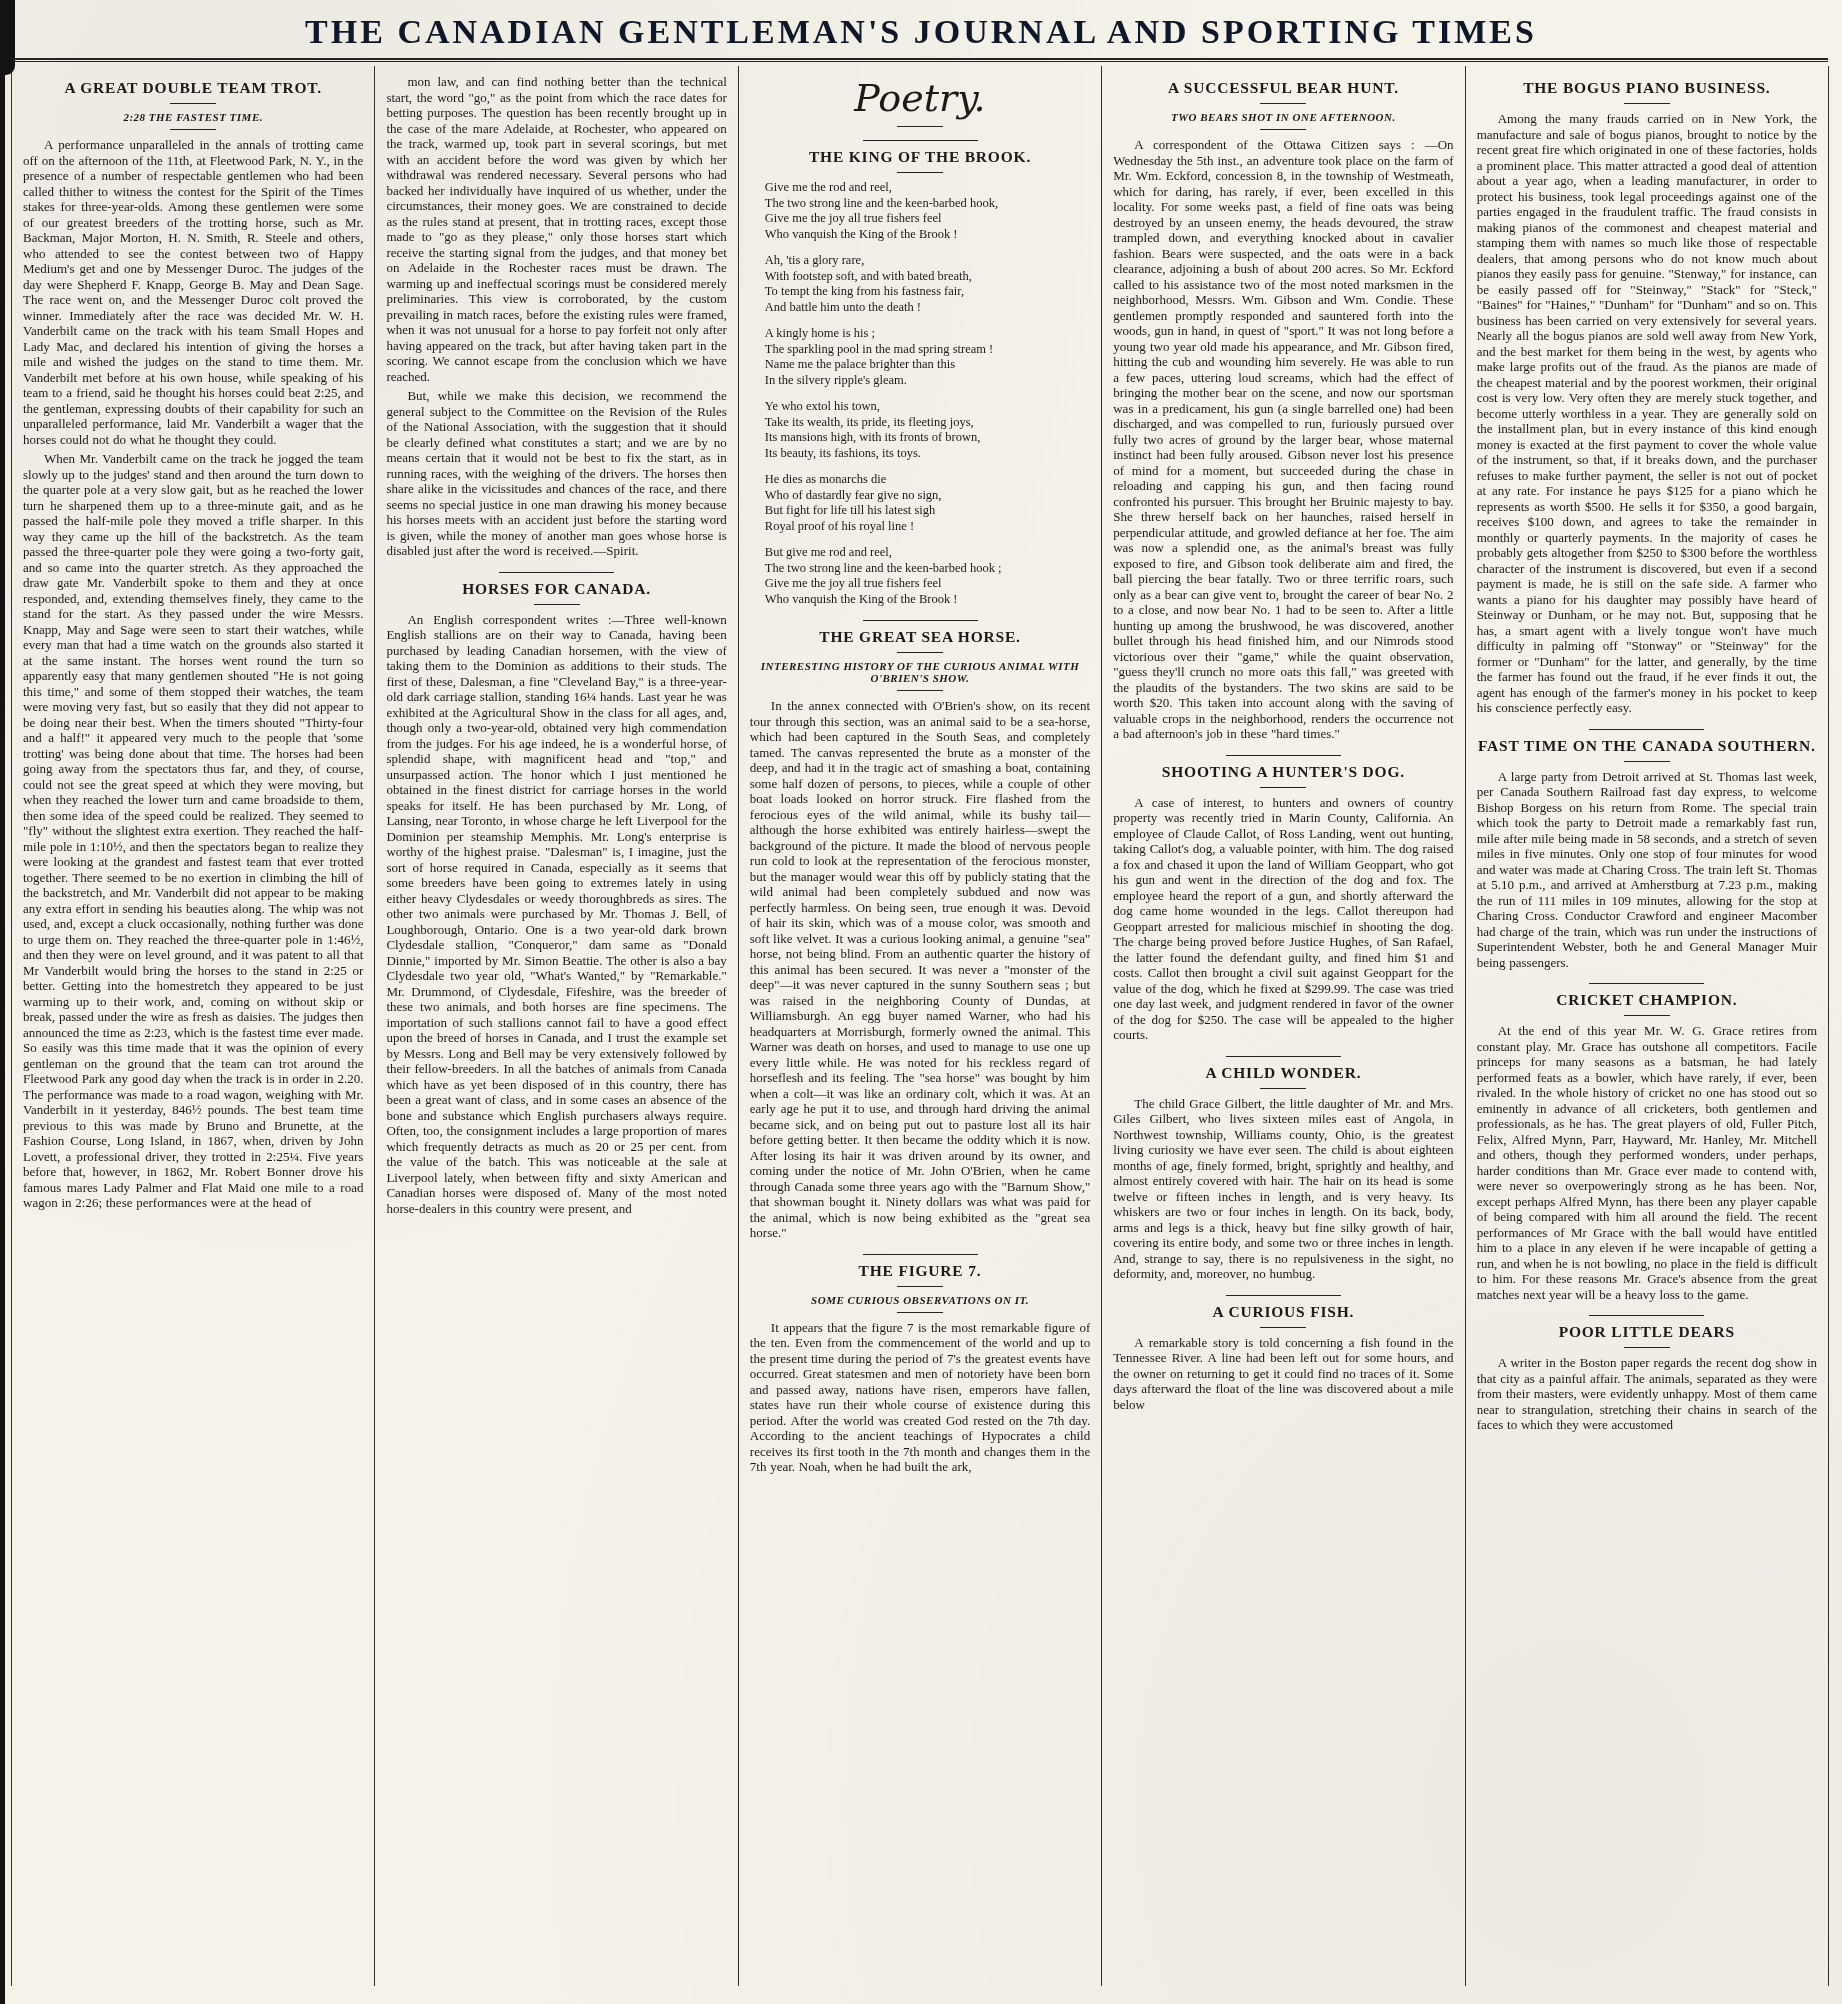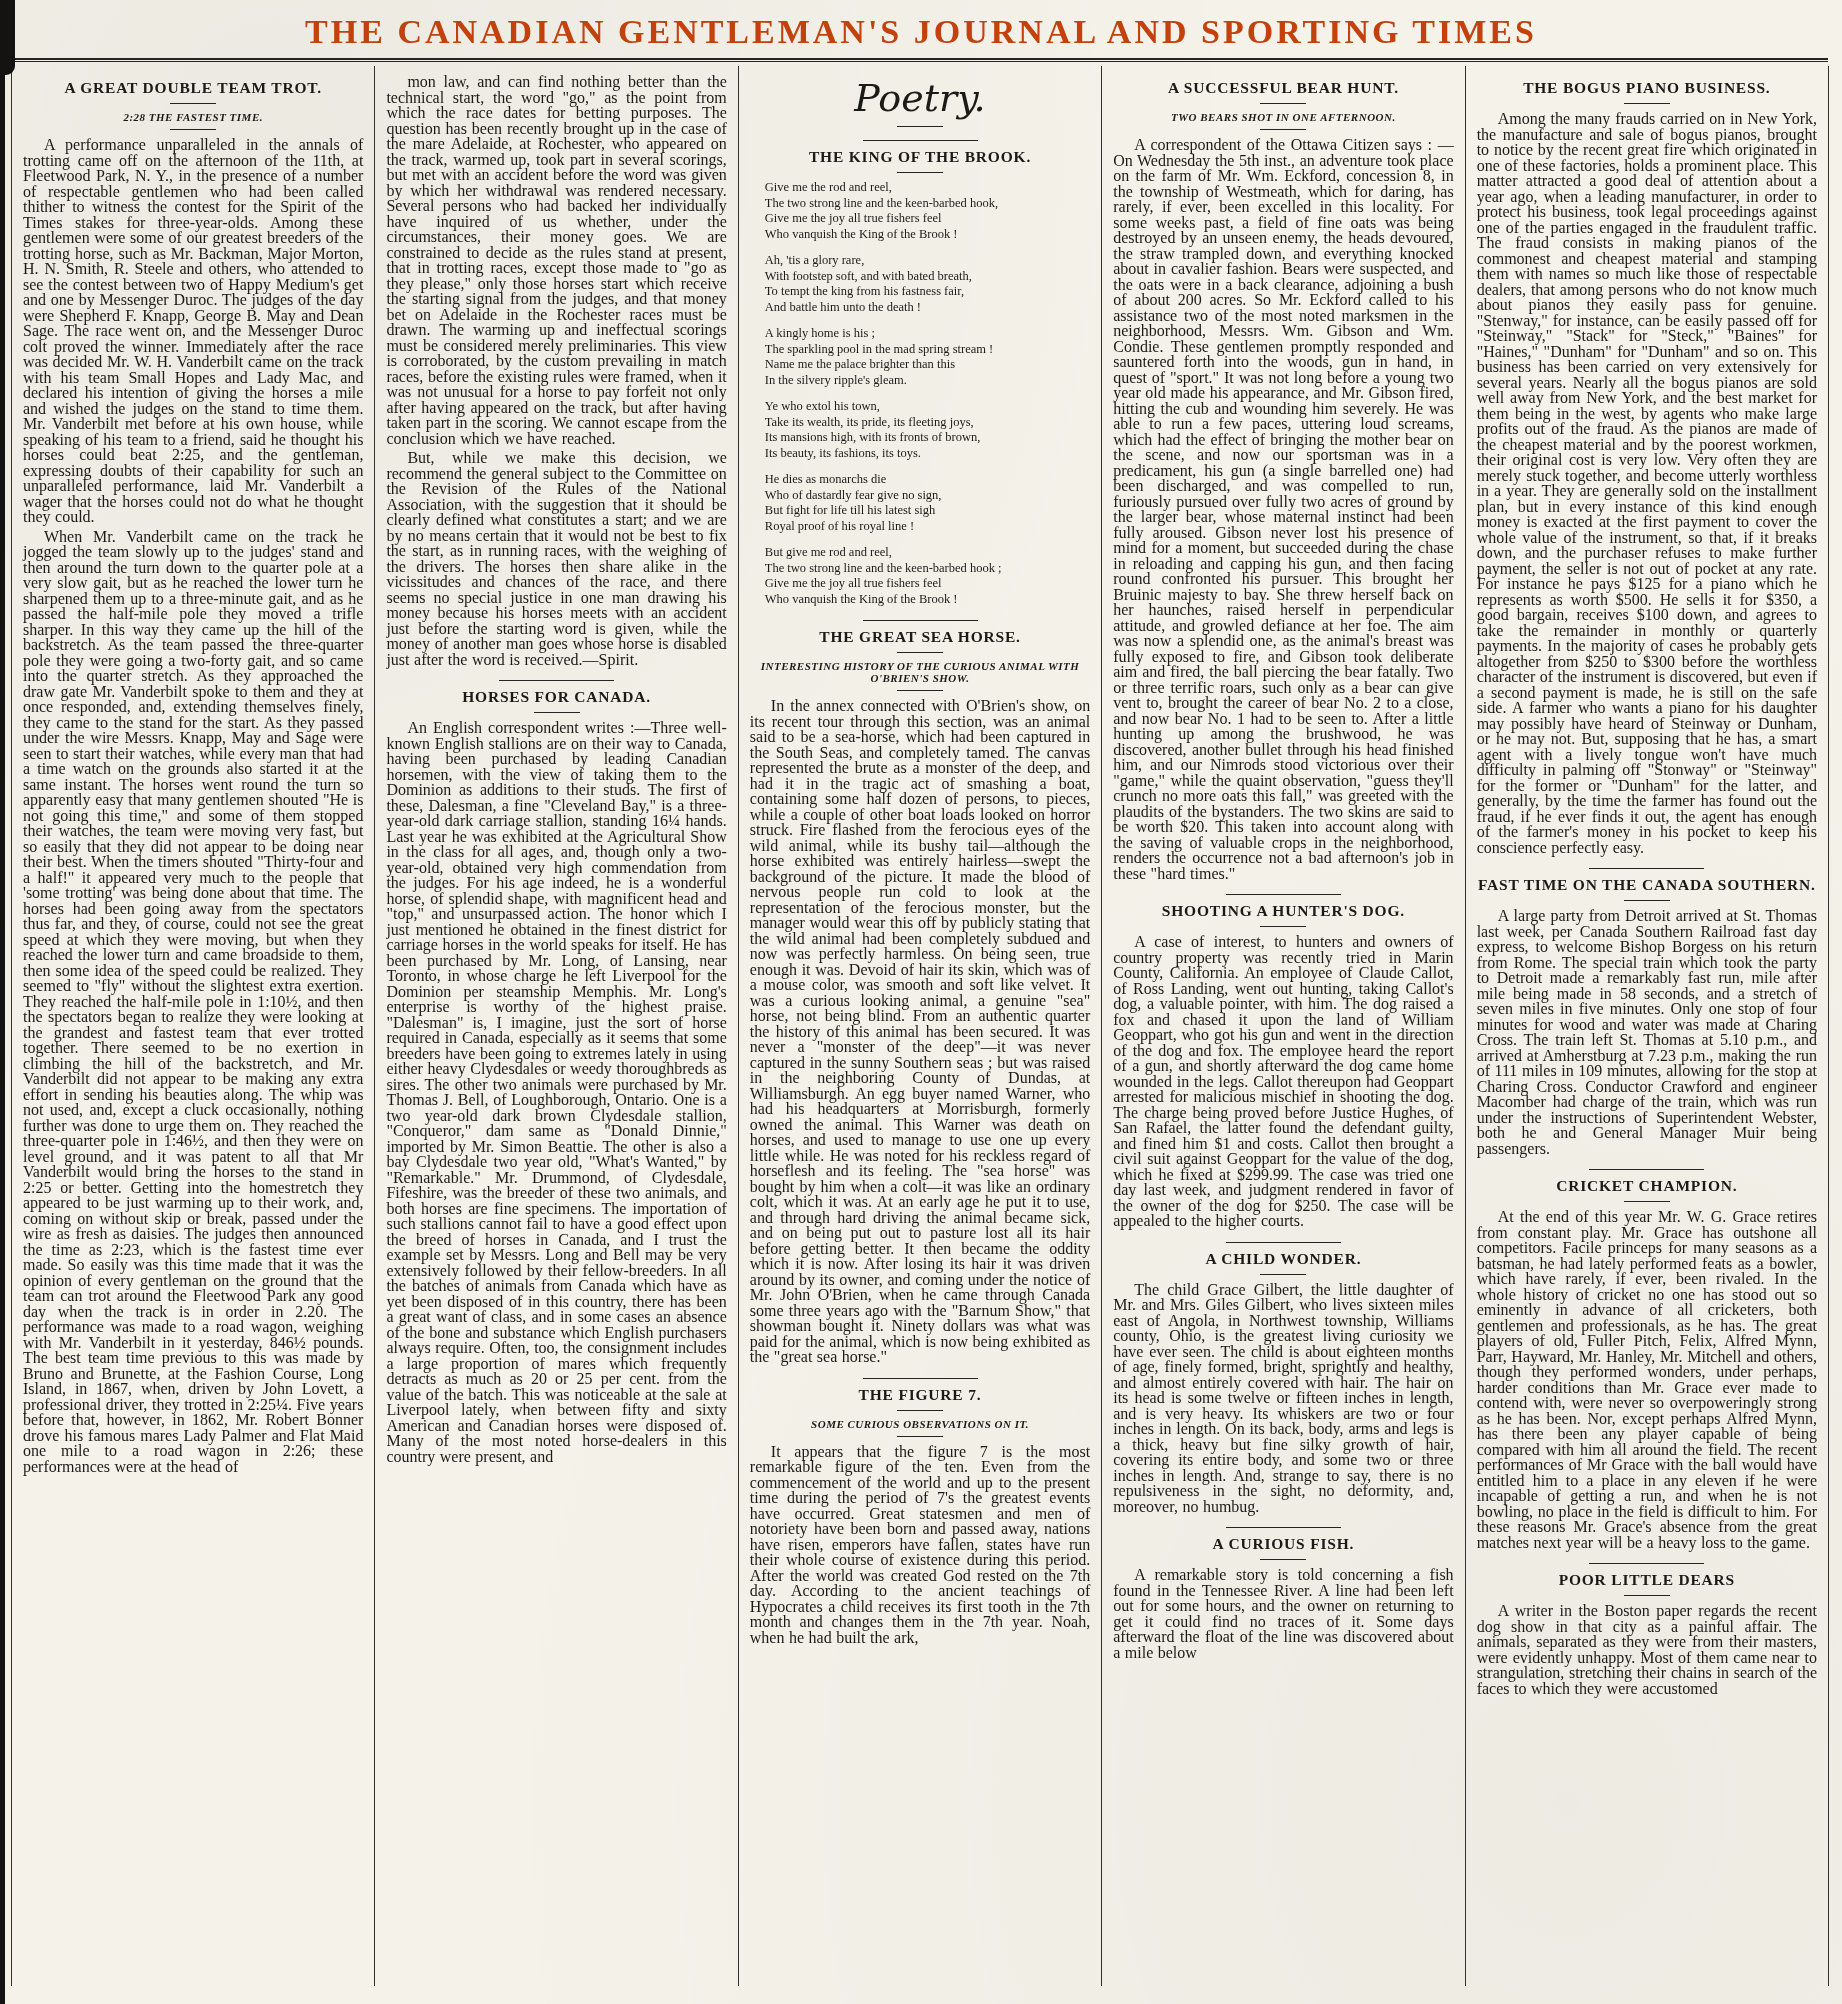--- a/index.html
+++ b/index.html
@@ -24,21 +24,21 @@
   }
   .masthead {
     text-align:center;
     padding:13px 60px 7px 60px;
   }
   .masthead h1 {
     font-size:34px;
     font-weight:bold;
     letter-spacing:3px;
     white-space:nowrap;
-    color:#c2410c;
+    color:#0f172a;
   }
   .masthead-rule {
     border-top:2px solid #262320;
     border-bottom:0.5px solid #262320;
     height:4px;
     margin:0 14px 0 10px;
   }
   .page-columns {
     display:flex;
     margin:4px 13px 0 11px;
@@ -81,21 +81,21 @@
     width:46px;
     border-top:1px solid #262320;
     margin:6px auto 7px auto;
   }
   .rule-article {
     width:115px;
     border-top:1.5px double #262320;
     margin:13px auto 7px auto;
   }
   .para {
-    font-size:16px;
+    font-size:13px;
     line-height:15.5px;
     text-align:justify;
     text-indent:21px;
     margin-bottom:4px;
     word-spacing:0.5px;
   }
   .poem { margin:3px 0 10px 0; }
   .poem-stanza { margin:0 0 11px 15px; }
   .poem-line {
     font-size:12.5px;

